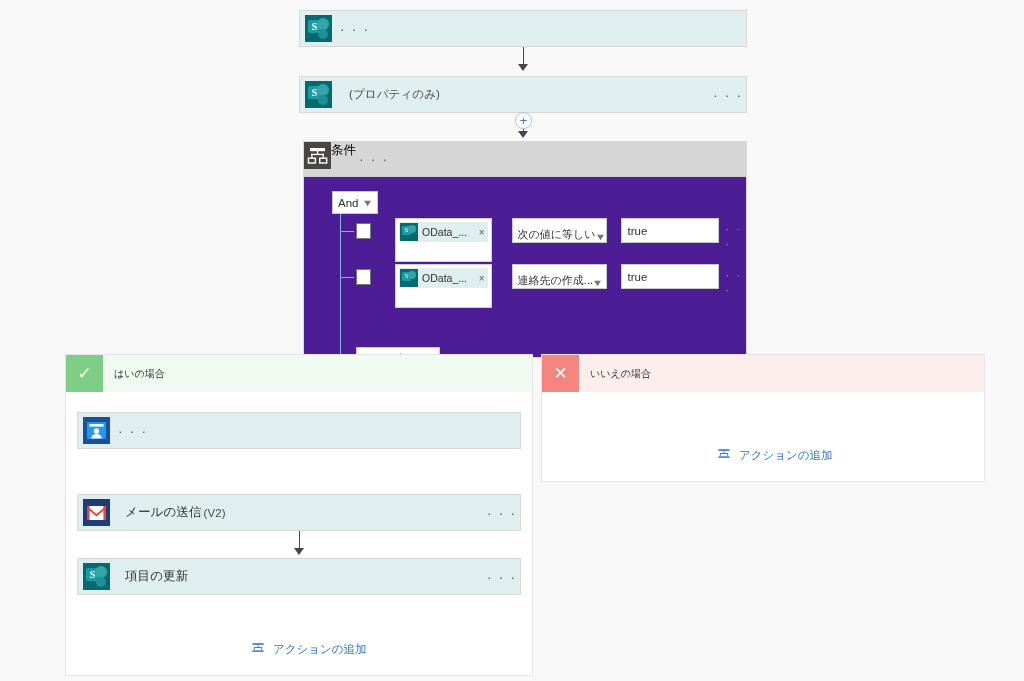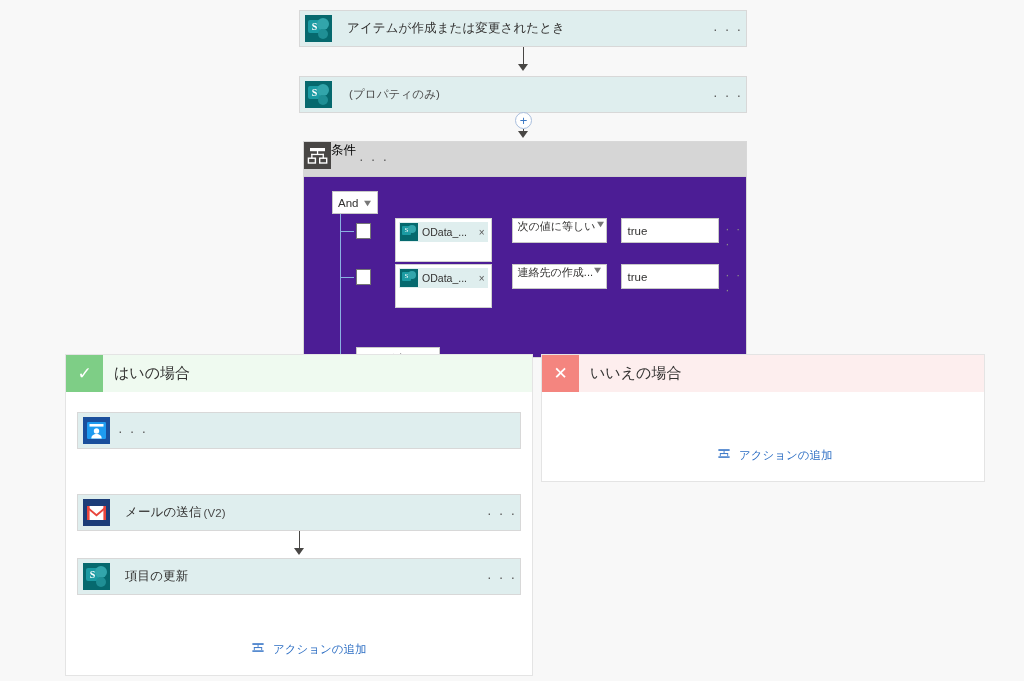--- a/index.html
+++ b/index.html
@@ -261,21 +261,21 @@
     padding-left: 3px;
   }
   .op-select {
     width: 101px;
     height: 25px;
     border: 1px solid #c8c8c8;
     background: #ffffff;
     box-sizing: border-box;
     margin-left: 20px;
     display: flex;
-    align-items: flex-start;
+    align-items: flex-end;
     justify-content: space-between;
     padding: 0 5px;
     font-size: 11px;
     color: #323130;
     overflow: hidden;
     white-space: nowrap;
     cursor: pointer;
   }
   .val-input {
     width: 105px;
@@ -334,21 +334,21 @@
     min-width: 37px;
     display: flex;
     align-items: center;
     justify-content: center;
   }
   .branch-head .blabel {
     flex: 1;
     display: flex;
     align-items: center;
     padding-left: 11px;
-    font-size: 15px;
+    font-size: 10px;
     color: #323130;
   }
   .branch-yes .branch-head { background: #effaf0; }
   .branch-yes .flag { background: #7ece86; }
   .branch-no  .branch-head { background: #fdeeee; }
   .branch-no  .flag { background: #f4857f; }
 
   .tick, .cross {
     color: #ffffff;
     font-size: 17px;
@@ -372,23 +372,20 @@
 
 <div class="canvas">
 
   <div class="card" style="left:299px; top:10px; width:448px; height:37px;">
     <div class="icon-box">
       <span class="ic ic-sharepoint">
         <span class="sp-s">S</span>
           <span class="sp-c1"></span>
           <span class="sp-c2"></span>
       </span>
-    </div>
-    <div class="card-title">
-      <span>アイテムが作成または変更されたとき</span>
     </div>
     <div class="ellipsis">· · ·</div>
   </div>
 
   <div class="conn" style="left:523px; top:47px; height:20px;"></div>
   <div class="arrowhead" style="left:518px; top:64px;"></div>
 
   <div class="card" style="left:299px; top:76px; width:448px; height:37px;">
     <div class="icon-box">
       <span class="ic ic-sharepoint">

